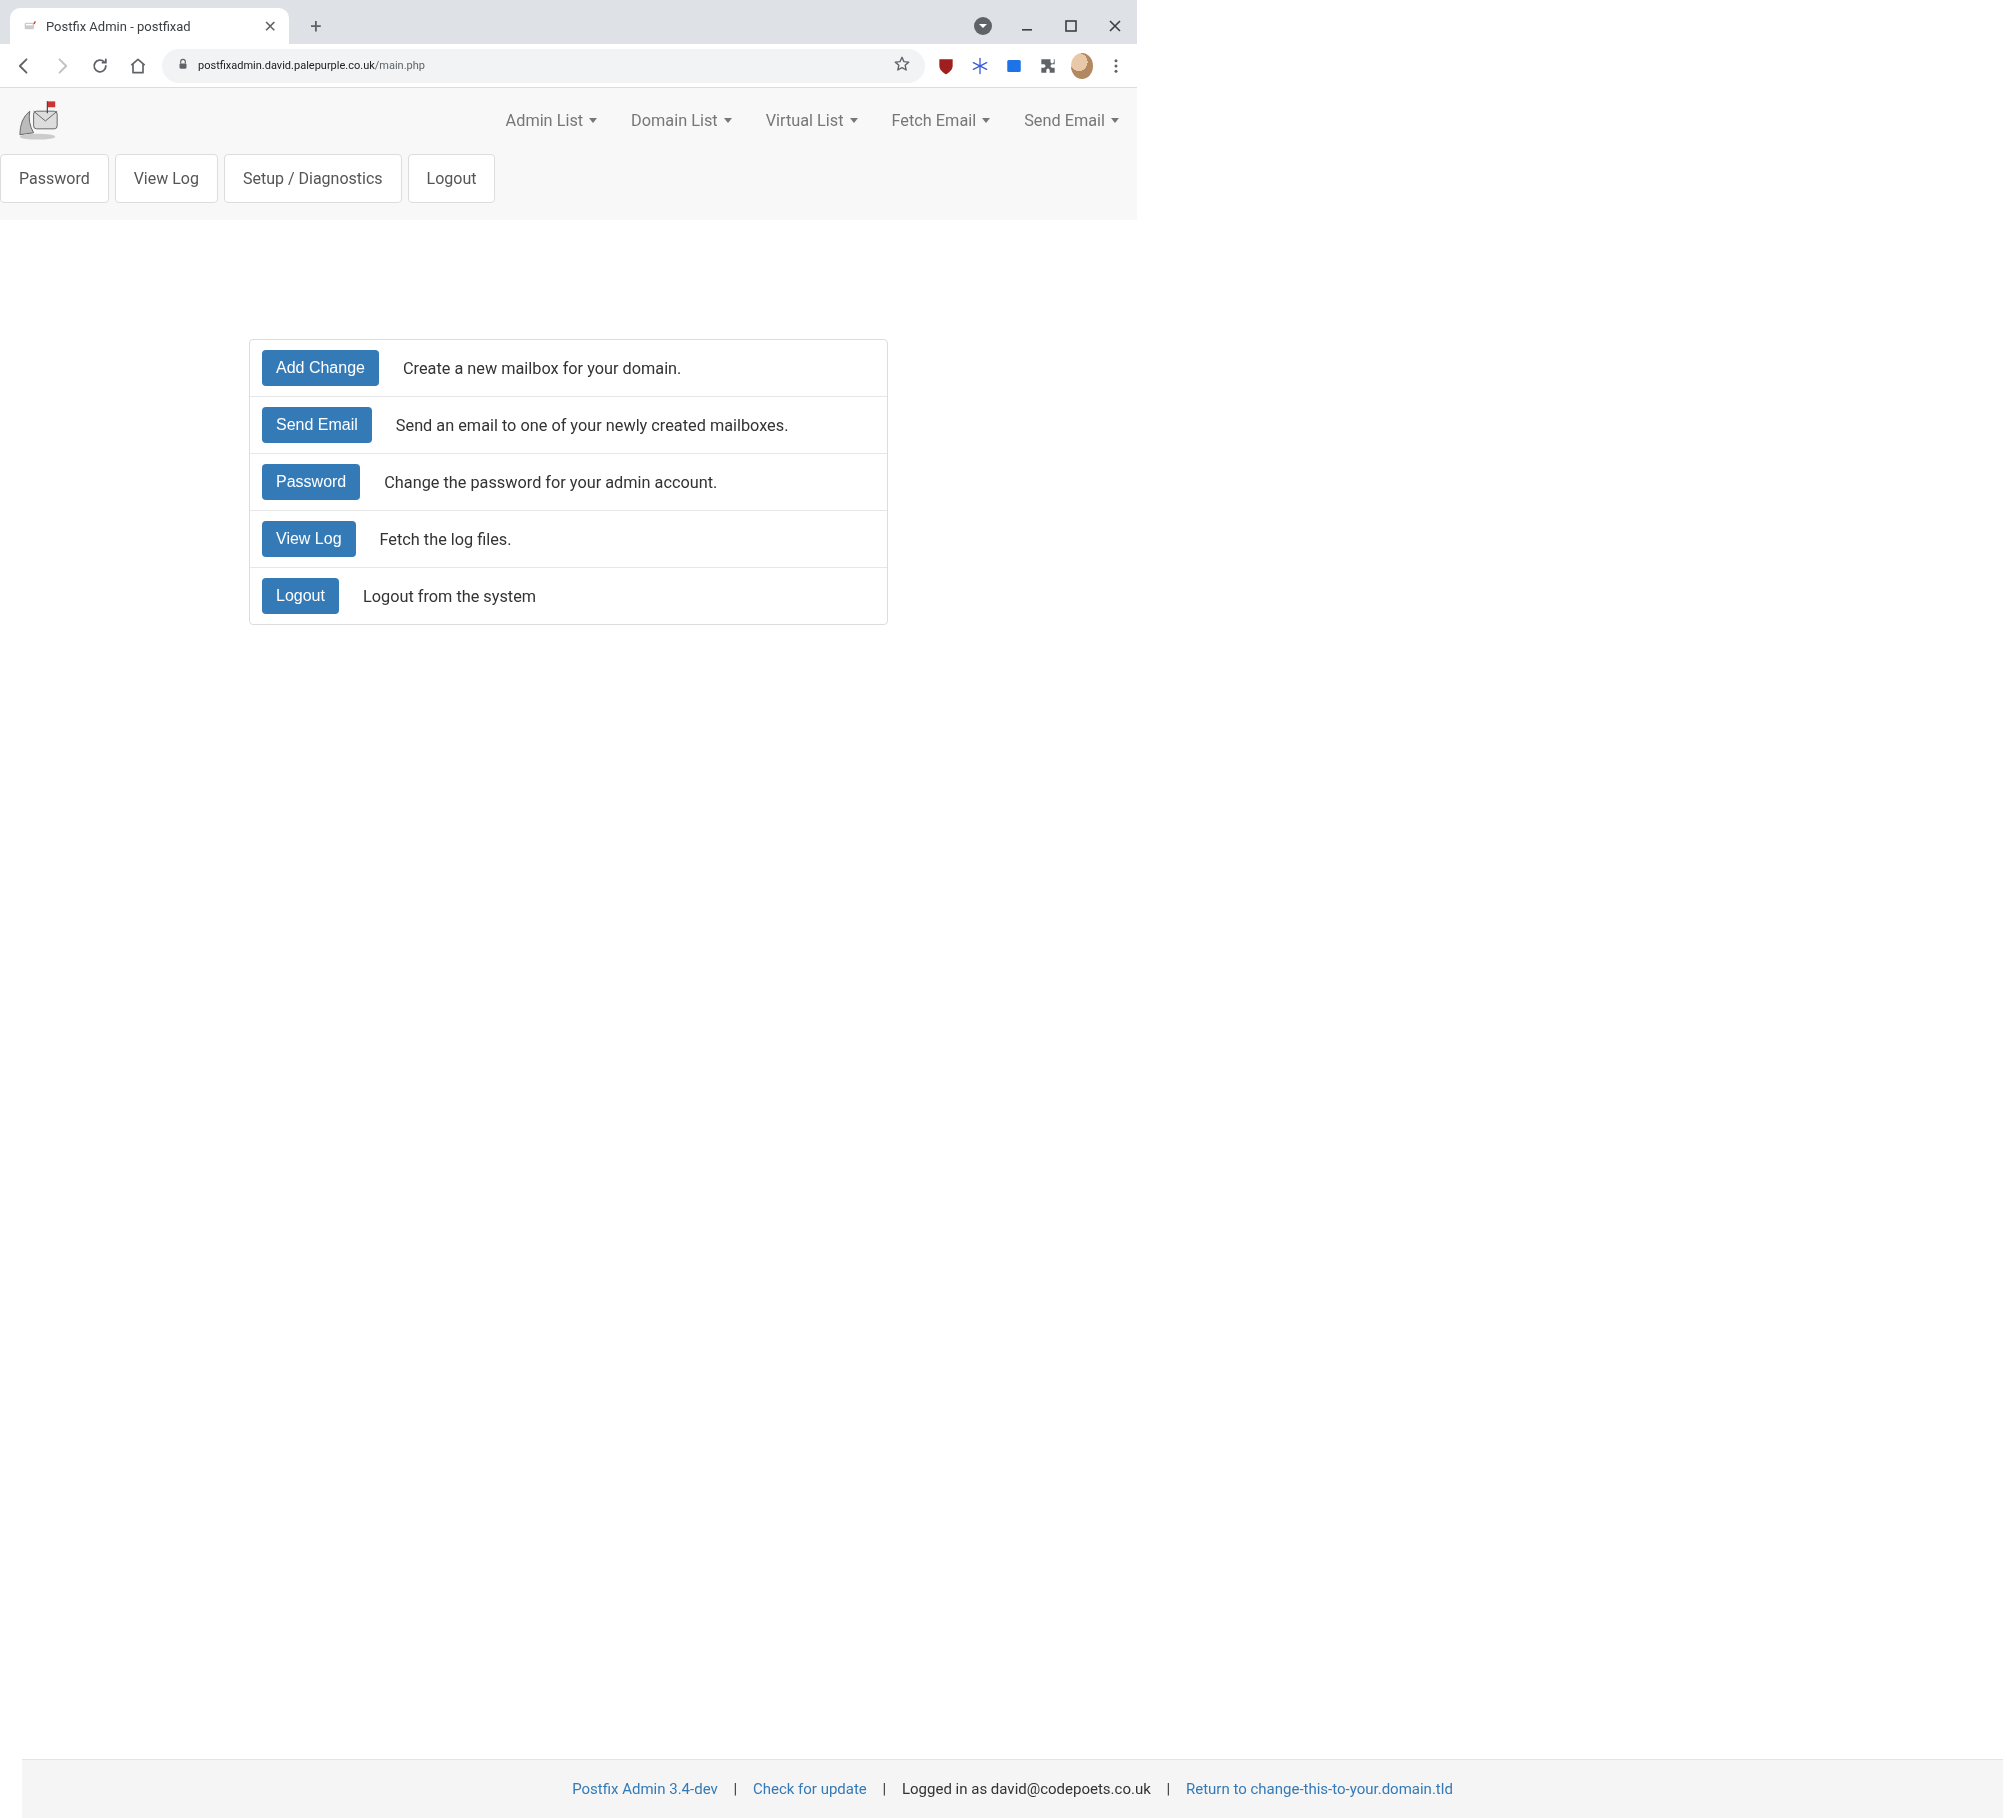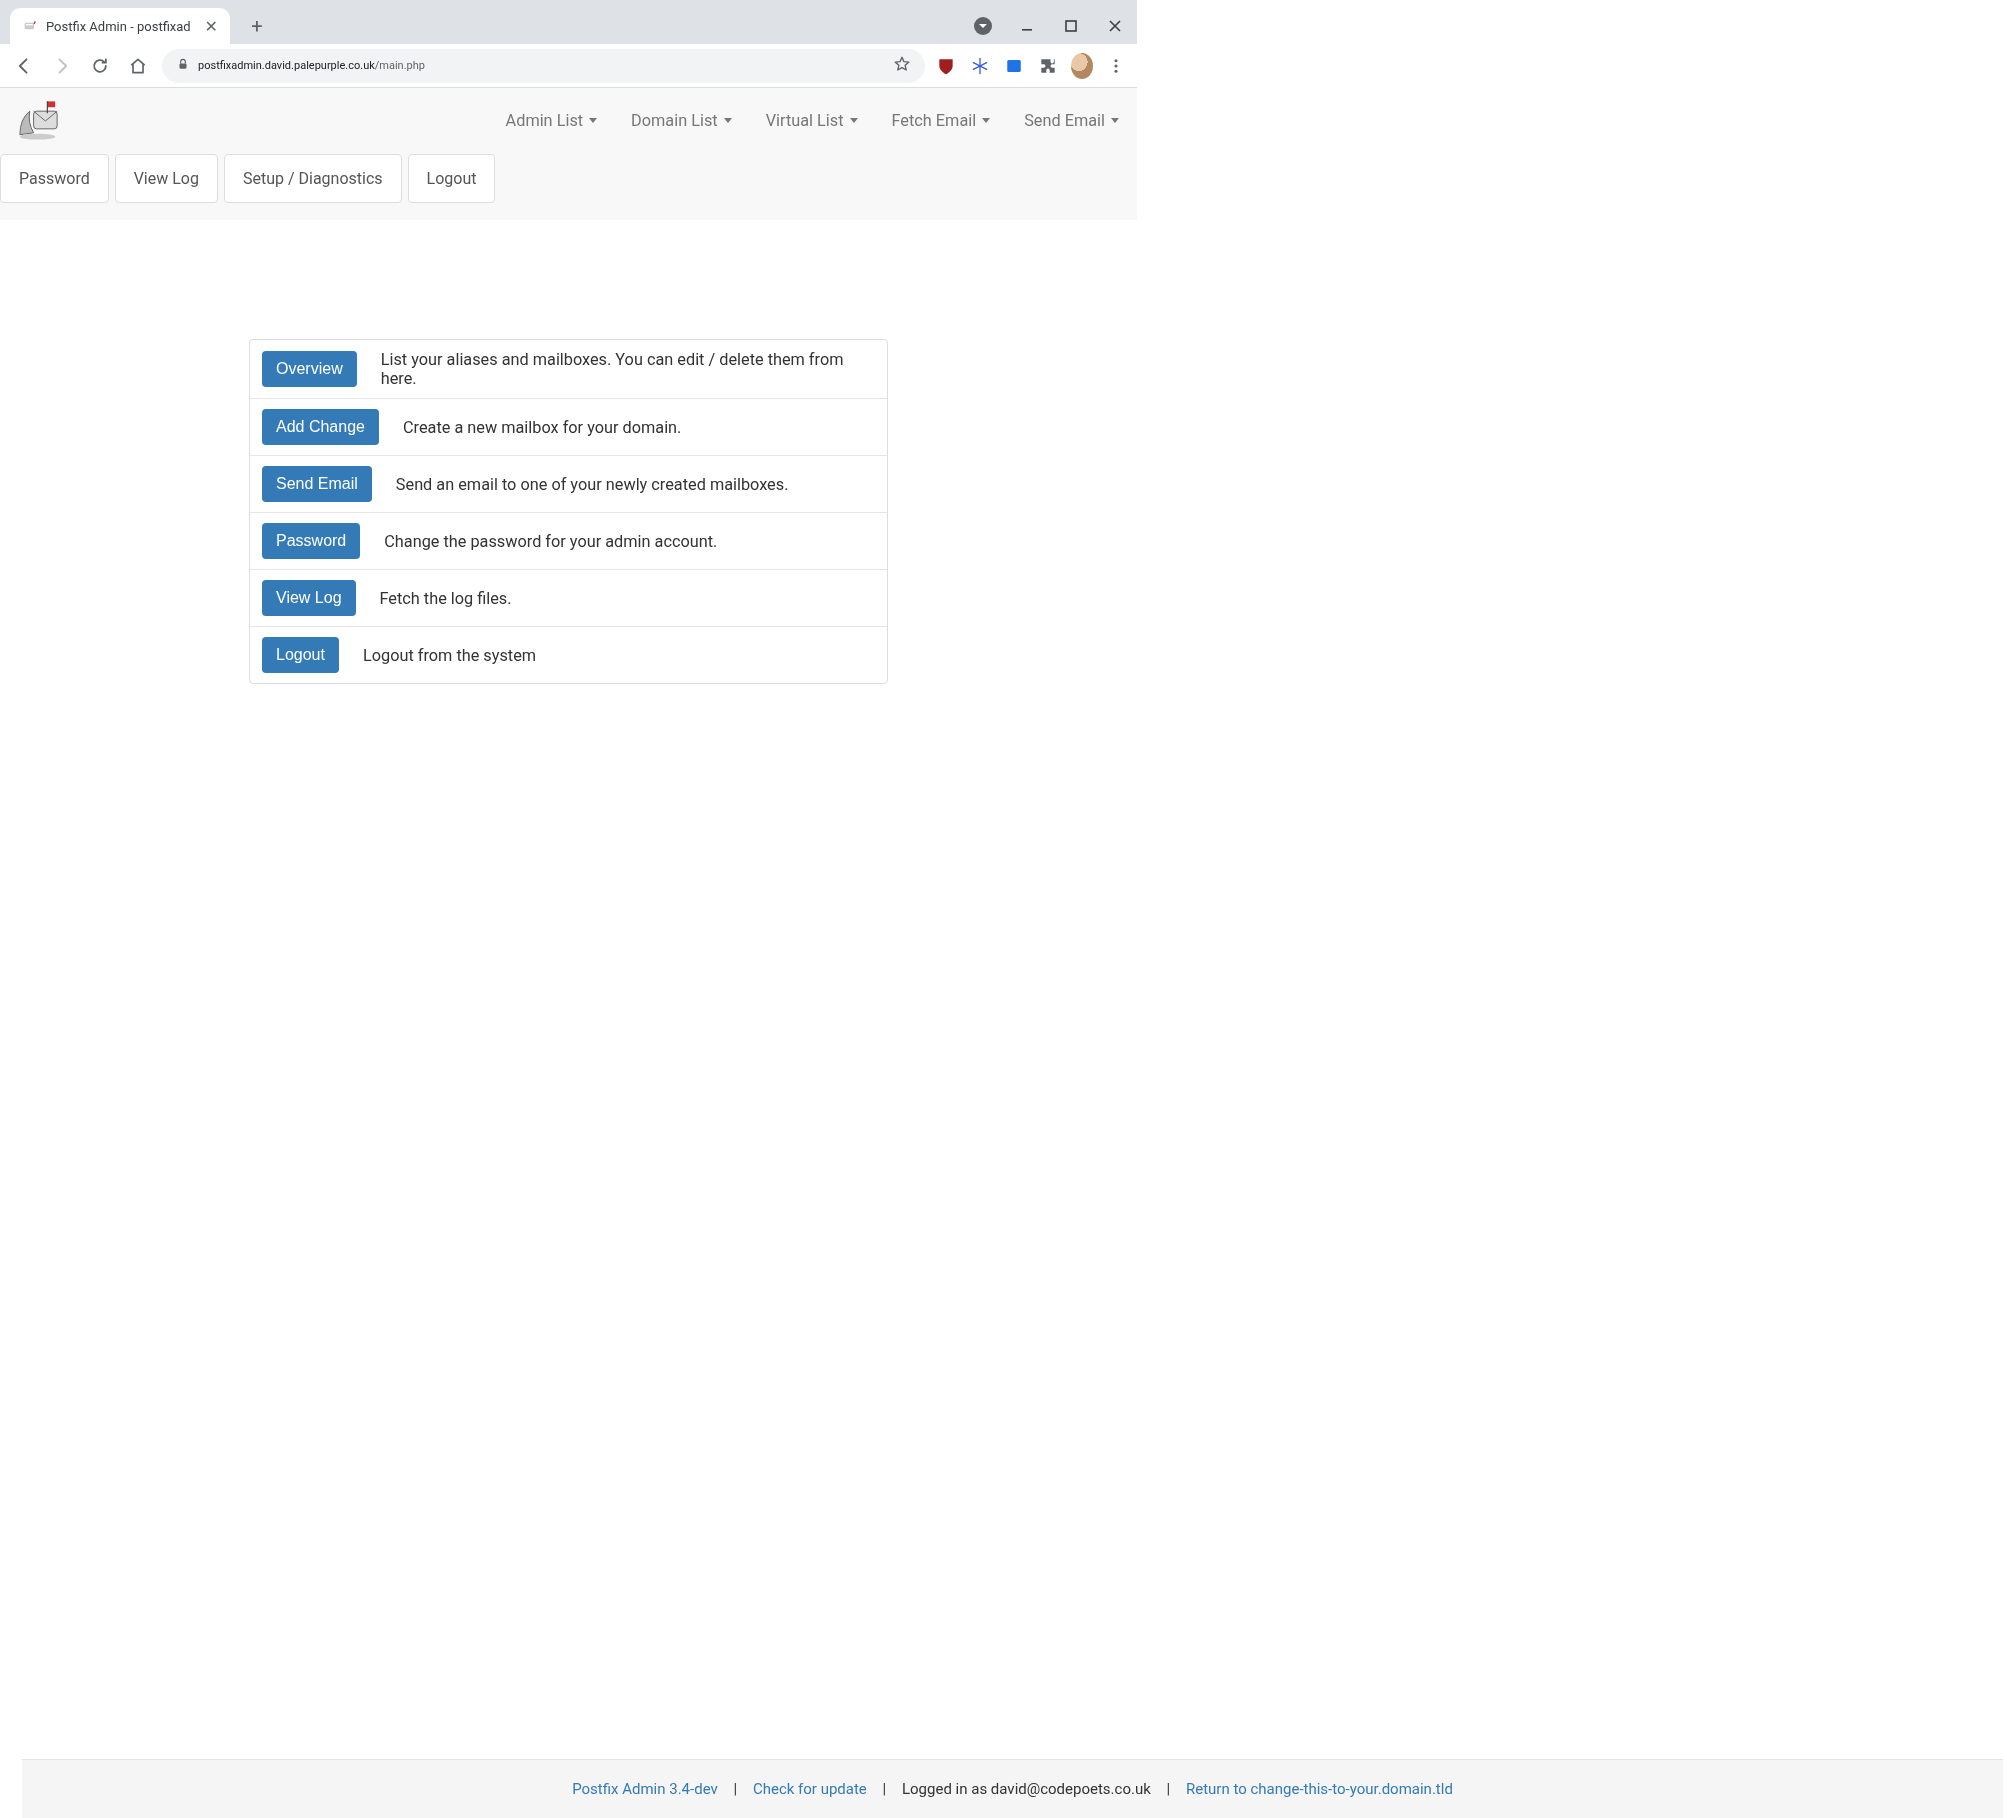--- a/index.html
+++ b/index.html
@@ -9,21 +9,21 @@
     color: #333;
     width: 1137px;
     height: 1030px;
   }
   
   .browser-chrome { background: #dee1e6; }
   .tab-strip { display: flex; align-items: flex-end; height: 44px; padding-left: 10px; }
   .tab {
     display: flex; align-items: center; gap: 8px;
     background: #fff; border-radius: 10px 10px 0 0;
-    padding: 0 12px; height: 36px; width: 220px;
+    padding: 0 12px; height: 36px; width: 279px;
     font-size: 13px; color: #3c4043;
     overflow: hidden; white-space: nowrap;
   }
   .tab .favicon { width: 16px; height: 16px; flex: 0 0 16px; }
   .tab .title { flex: 1; overflow: hidden; text-overflow: ellipsis; }
   .tab .close-x { color: #5f6368; font-size: 16px; }
   .new-tab { width: 30px; height: 30px; display:flex; align-items:center; justify-content:center; color:#5f6368; font-size: 20px; margin-left: 12px; margin-bottom:3px; }
   .win-controls { margin-left: auto; display:flex; gap: 0; }
   .win-controls .wbtn { width: 44px; height: 36px; display:flex; align-items:center; justify-content:center; color:#3c4043; }
   .circle-badge { width:18px; height:18px; border-radius:50%; background:#5f6368; display:flex; align-items:center; justify-content:center; }
@@ -250,24 +250,20 @@
       <div class="tabbtn">Password</div>
       <div class="tabbtn">View Log</div>
       <div class="tabbtn">Setup / Diagnostics</div>
       <div class="tabbtn">Logout</div>
     </div>
   </div>
 
   <div class="content">
     <div class="panel">
       <div class="row">
-        <button class="btn-primary">Overview</button>
-        <span class="desc">List your aliases and mailboxes. You can edit / delete them from here.</span>
-      </div>
-      <div class="row">
         <button class="btn-primary">Add Change</button>
         <span class="desc">Create a new mailbox for your domain.</span>
       </div>
       <div class="row">
         <button class="btn-primary">Send Email</button>
         <span class="desc">Send an email to one of your newly created mailboxes.</span>
       </div>
       <div class="row">
         <button class="btn-primary">Password</button>
         <span class="desc">Change the password for your admin account.</span>

